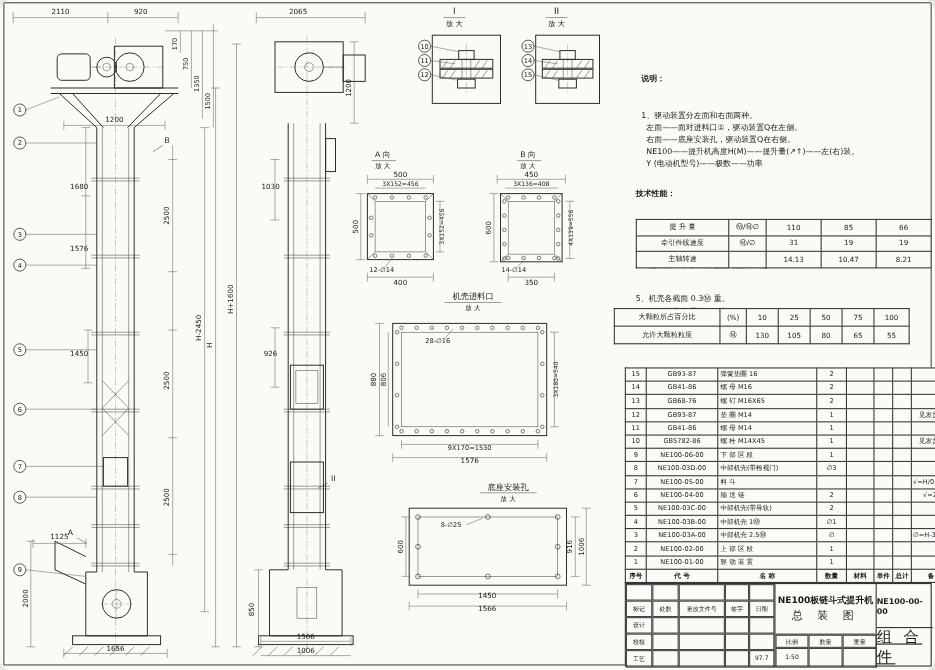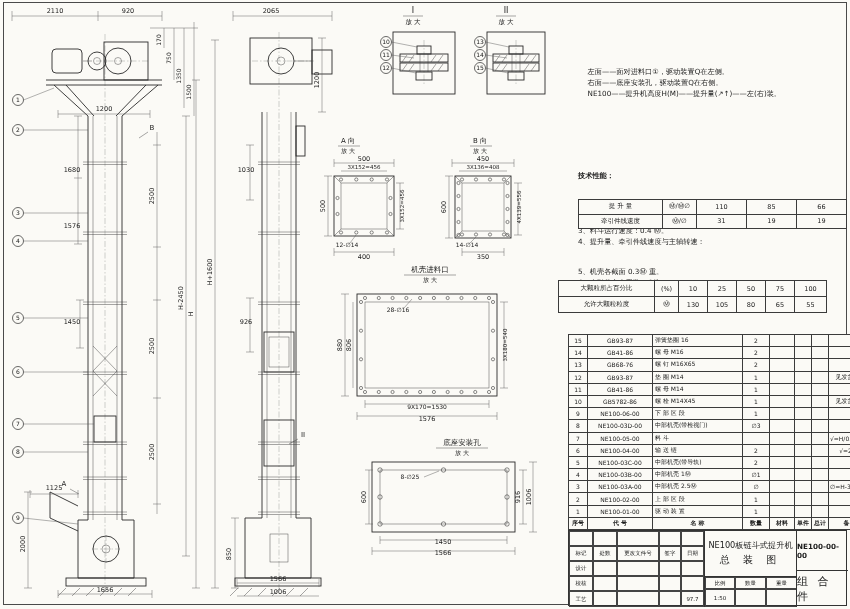--- a/index.html
+++ b/index.html
@@ -1,16 +1,16 @@
 <!DOCTYPE html>
 <html><head>
 <meta charset="utf-8">
 <style>
   html,body{margin:0;padding:0;background:#e8e6e1;}
-  .page{position:relative;width:850px;height:609px;background:#fbfaf6;font-family:"DejaVu Sans",sans-serif;color:#1b1b1b;overflow:hidden;}
+  .page{position:relative;width:850px;height:609px;background:#fbfaf6;font-family:"DejaVu Sans",sans-serif;color:#1b1b1b;overflow:hidden;border-radius:10px;}
   .frame{position:absolute;left:3px;top:2px;width:844px;height:603px;border:1px solid #4a4a4a;box-sizing:border-box;}
   svg{position:absolute;left:0;top:0;}
   svg text{fill:#1a1a1a;font-family:"DejaVu Sans",sans-serif;}
   .ln{stroke:#2a2a2a;stroke-width:.9;fill:none;}
   .lnt{stroke:#3a3a3a;stroke-width:.45;fill:none;}
   .dim{stroke:#555;stroke-width:.45;fill:none;}
   .cl{stroke:#8a8a8a;stroke-width:.4;stroke-dasharray:6 2 1.5 2;fill:none;}
   .hole{stroke:#2a2a2a;stroke-width:.55;fill:none;}
   .balloon{stroke:#2a2a2a;stroke-width:.7;fill:#fbfaf6;}
   .leader{stroke:#555;stroke-width:.45;}
@@ -23,21 +23,21 @@
   #bom-table{font-size:6px;}
   #bom-table td{font-size:6px;height:11.2px;}
   .tblock{position:absolute;left:568px;top:530px;width:279px;height:76px;border:1px solid #333;box-sizing:border-box;background:#fbfaf6;}
   .tbc{position:absolute;border:0.6px solid #444;box-sizing:border-box;font-size:5.5px;display:flex;align-items:center;justify-content:center;overflow:hidden;white-space:nowrap;}
   .tb-mid{position:absolute;left:135px;top:0;width:92px;height:76px;border-left:1px solid #333;box-sizing:border-box;}
   .tb-title{position:absolute;left:0;top:0;width:100%;height:46px;display:flex;flex-direction:column;align-items:center;justify-content:center;border-bottom:1px solid #333;box-sizing:border-box;}
   .tb-info{position:absolute;left:0;top:46px;width:100%;height:30px;}
   .tb-info .tbc{font-size:5.5px;}
   .tb-right{position:absolute;left:227px;top:0;width:52px;height:76px;border-left:1px solid #333;box-sizing:border-box;}
   .tb-right .cellA{position:absolute;left:0;top:0;width:100%;height:40px;display:flex;align-items:center;justify-content:center;border-bottom:1px solid #333;box-sizing:border-box;font-size:7.2px;font-weight:bold;}
-  .tb-right .cellB{position:absolute;left:0;top:40px;width:100%;height:36px;display:flex;align-items:center;justify-content:center;font-size:11px;letter-spacing:3px;}
+  .tb-right .cellB{position:absolute;left:0;top:40px;width:100%;height:36px;display:flex;align-items:center;justify-content:center;font-size:14px;letter-spacing:3px;text-decoration:underline;}
 </style>
 </head>
 <body>
 
 <div class="page">
   <div class="frame"></div>
 
   <svg width="565" height="609" viewBox="0 0 565 609">
 
     <path class="cl" d="M105,34 V592 M279,32 V592 M424,40 V84 M516,40 V84 M96,61 H150 M252,61 H314 M92,549 H120 M106,535 V563"></path>
@@ -305,21 +305,22 @@
         <line x1="485.5" y1="55" x2="507" y2="58" class="leader"></line>
         <circle cx="480" cy="55" r="5.5" class="balloon"></circle>
         <text x="480" y="57.2" text-anchor="middle" font-size="6">14</text>
         <line x1="485.5" y1="68" x2="508" y2="73" class="leader"></line>
         <circle cx="480" cy="68" r="5.5" class="balloon"></circle>
         <text x="480" y="70.2" text-anchor="middle" font-size="6">15</text>
       </g>
   </svg>
 
   <div class="ntext" style="left:583px;top:44px;">
-    <div id="notes-lines"><div>  左面——面对进料口①，驱动装置Q在左侧。</div><div>  右面——底座安装孔，驱动装置Q在右侧。</div><div>  NE100——提升机高度H(M)——提升量(↗↑)——左(右)装。</div></div>
+    <div class="ntitle">说明：</div>
+    <div id="notes-lines"><div>1、驱动装置分左面和右面两种。</div><div>  左面——面对进料口①，驱动装置Q在左侧。</div><div>  右面——底座安装孔，驱动装置Q在右侧。</div><div>  NE100——提升机高度H(M)——提升量(↗↑)——左(右)装。</div><div>  Y (电动机型号)——极数——功率</div></div>
   </div>
 
   <div class="ntext" style="left:578px;top:148px;">
     <div class="ntitle">技术性能：</div>
     <div id="specs-lines"><div>1、料斗容积：0.033 Ⓜ。</div><div>2、斗　距：0.4 Ⓜ。</div><div>3、料斗运行速度：0.4 Ⓜ。</div><div>4、提升量、牵引件线速度与主轴转速：</div></div>
   </div>
 
   <table class="gtable" id="lift-table" style="left:578px;top:199px;width:268px;">
     <colgroup>
         <col style="width:84px">
@@ -335,20 +336,27 @@
           <td>110</td>
           <td>85</td>
           <td>66</td>
         </tr>
         <tr>
           <td>牵引件线速度</td>
           <td>Ⓜ/∅</td>
           <td>31</td>
           <td>19</td>
           <td>19</td>
+        </tr>
+        <tr>
+          <td>主轴转速</td>
+          <td></td>
+          <td>14.13</td>
+          <td>10.47</td>
+          <td>8.21</td>
         </tr>
       </tbody>
   </table>
 
   <div class="ntext" style="left:578px;top:244px;">
     <div id="notes2-lines"><div>5、机壳各截面 0.3Ⓜ 重。</div><div>6、牵引件安全系数 &gt;1倍。</div><div>7、物料粒度组成：</div></div>
   </div>
 
   <table class="gtable" id="particle-table" style="left:558px;top:280px;width:268px;">
     <colgroup>
@@ -570,21 +578,21 @@
         <div class="tbc" style="left: 90px; top: 45px; width: 22px; height: 15px;"></div>
         <div class="tbc" style="left: 112px; top: 45px; width: 23px; height: 15px;"></div>
         <div class="tbc" style="left: 0px; top: 60px; width: 24px; height: 16px;">工艺</div>
         <div class="tbc" style="left: 24px; top: 60px; width: 24px; height: 16px;"></div>
         <div class="tbc" style="left: 48px; top: 60px; width: 42px; height: 16px;"></div>
         <div class="tbc" style="left: 90px; top: 60px; width: 22px; height: 16px;"></div>
         <div class="tbc" style="left: 112px; top: 60px; width: 23px; height: 16px;">97.7</div>
       </div>
     <div class="tb-mid">
       <div class="tb-title">
-        <div style="font-size:8.2px;font-weight:normal;">NE100板链斗式提升机</div>
+        <div style="font-size:8.2px;font-weight:bold;">NE100板链斗式提升机</div>
         <div style="font-size:10px;letter-spacing:5px;margin-top:2px;">总 装 图</div>
       </div>
       <div class="tb-info">
         <div class="tbc" style="left:0;top:0;width:30px;height:12px;">比例</div>
         <div class="tbc" style="left:30px;top:0;width:31px;height:12px;">数量</div>
         <div class="tbc" style="left:61px;top:0;width:31px;height:12px;">重量</div>
         <div class="tbc" style="left:0;top:12px;width:30px;height:18px;">1:50</div>
         <div class="tbc" style="left:30px;top:12px;width:31px;height:18px;"></div>
         <div class="tbc" style="left:61px;top:12px;width:31px;height:18px;"></div>
       </div>

